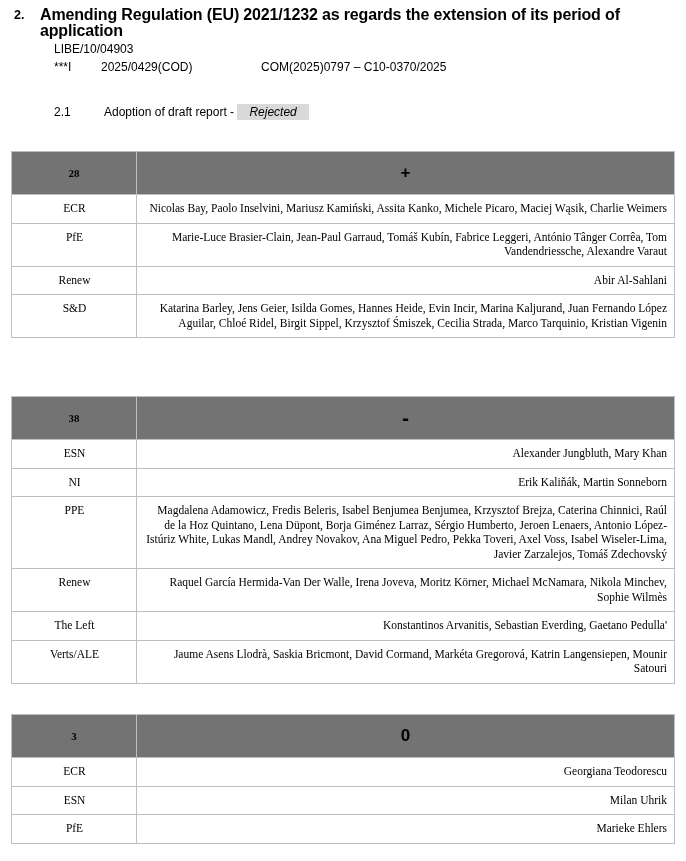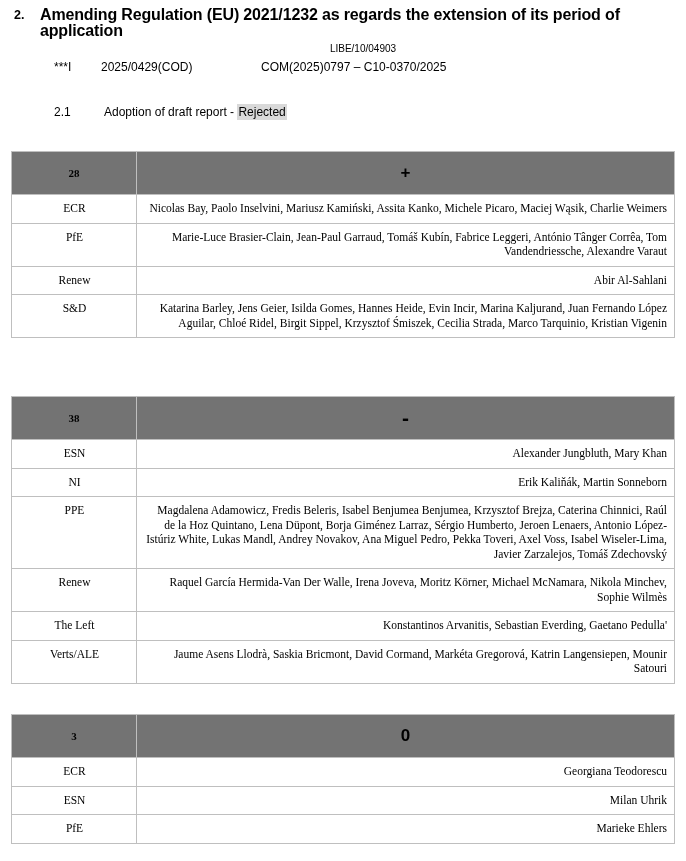--- a/index.html
+++ b/index.html
@@ -44,24 +44,23 @@
   }
   .item-title {
     font-family: "Liberation Sans", "DejaVu Sans", sans-serif;
     font-weight: bold;
     font-size: 16px;
     line-height: 16px;
     letter-spacing: -0.15px;
   }
   .ref-line {
     font-family: "Liberation Sans", "DejaVu Sans", sans-serif;
-    font-size: 10px;
+    font-size: 12px;
     line-height: 16px;
     padding: 2px 14px 0 54px;
-    text-align: center;
   }
   .proc-line {
     font-family: "Liberation Sans", "DejaVu Sans", sans-serif;
     font-size: 12px;
     line-height: 16px;
     padding: 2px 14px 0 54px;
     display: flex;
   }
   .proc-code {
     flex: 0 0 47px;
@@ -83,21 +82,22 @@
     line-height: 16px;
   }
   .subitem-number {
     flex: 0 0 50px;
   }
   .subitem-label {
     white-space: pre;
   }
   .result-badge {
     background: #d9d9d9;
-    padding: 0 1px;
+    padding: 0 12px;
+    font-style: italic;
   }
 
   
   .vote-table {
     position: absolute;
     left: 11px;
     width: 664px;
     border-collapse: collapse;
     table-layout: fixed;
     border: 1px solid #9a9a9a;

